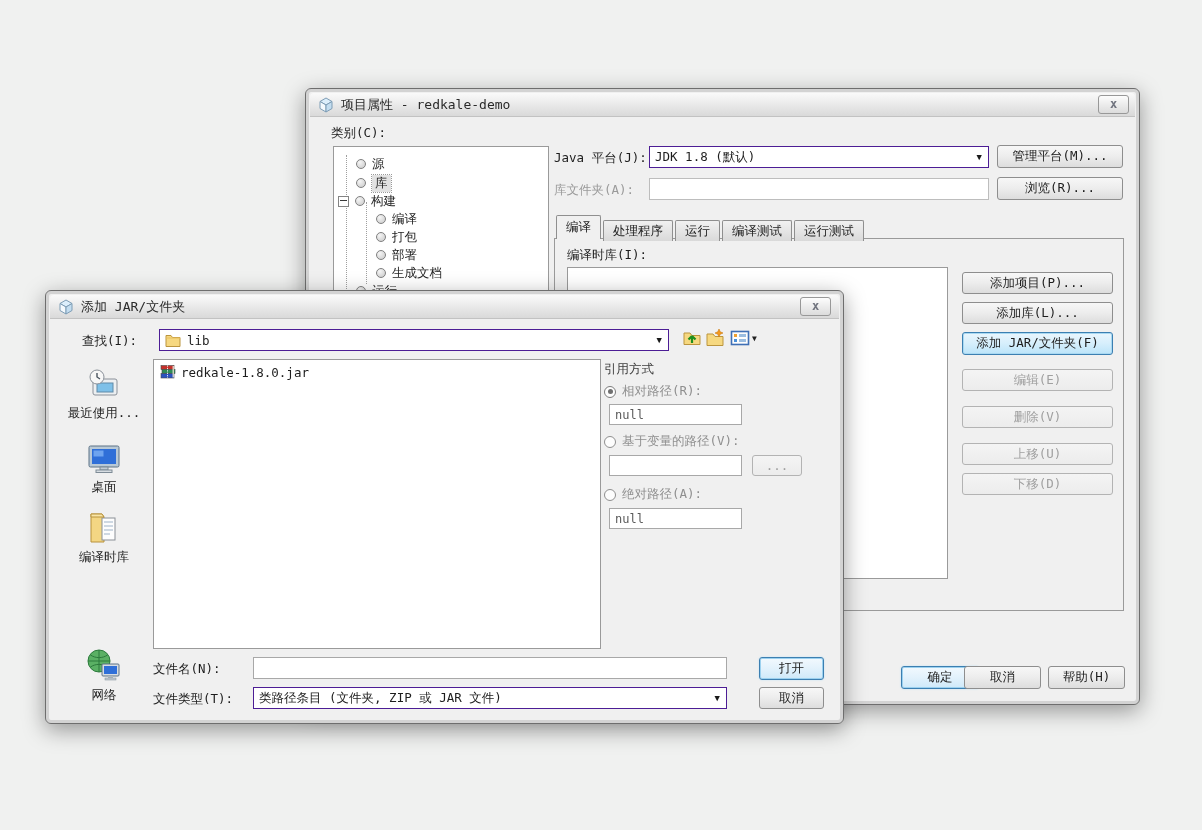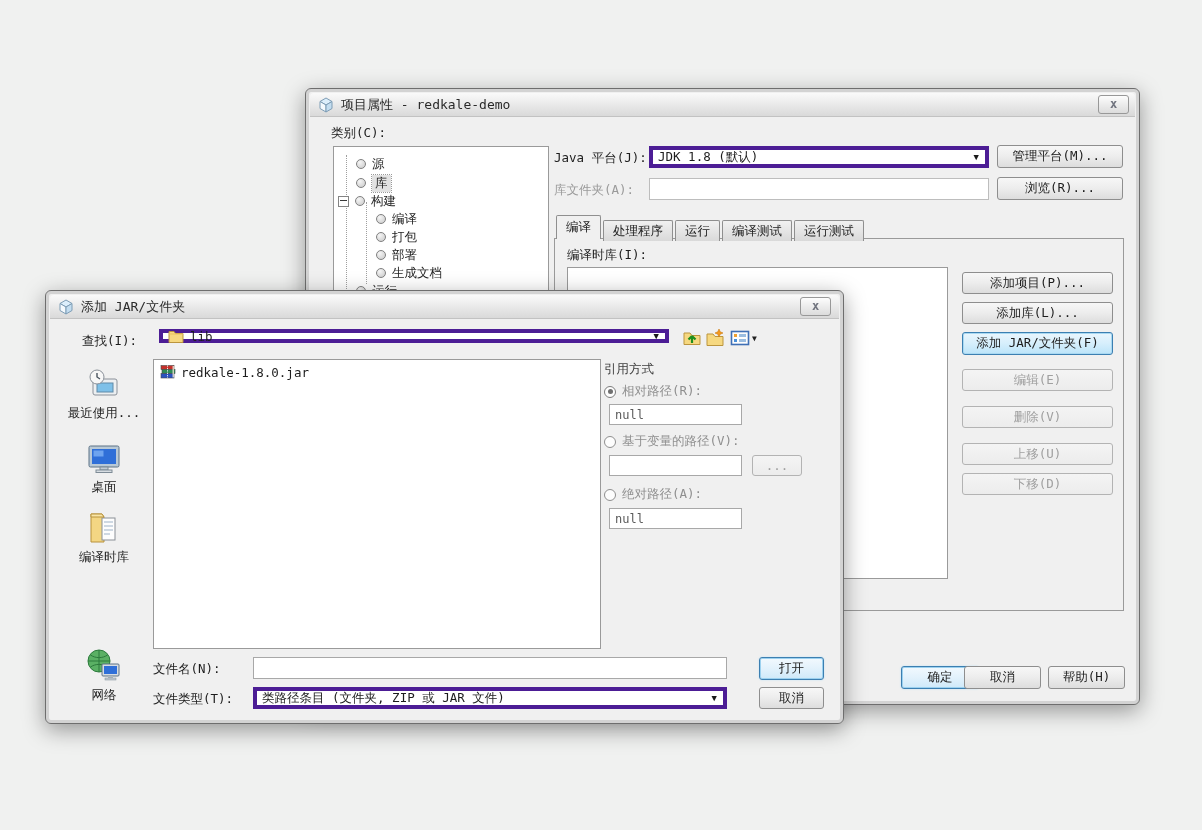--- a/index.html
+++ b/index.html
@@ -33,21 +33,21 @@
   .abs{position:absolute;box-sizing:border-box;}
   .lbl{white-space:nowrap;}
   .lbl.dim{color:#9a9a9a;}
   .panel-white{background:#fff;border:1px solid #9a9a9a;}
   .field{
     background:#fff;border:1px solid #a8a8a8;
     font-family:"DejaVu Sans Mono",monospace;font-size:12px;color:#4a4a4a;
     padding:2px 5px;box-sizing:border-box;outline:none;
   }
   .combo{
-    background:#fff;border:4px solid #4c1d95;display:flex;align-items:center;
+    background:#fff;border:1px solid #4c1d95;display:flex;align-items:center;
     padding:0 2px 0 5px;box-sizing:border-box;font-size:12.5px;
   }
   .combo .arrow{margin-left:auto;font-size:9px;color:#1a1a1a;padding:0 4px;}
   .btn{
     border:1px solid #8e8e8e;border-radius:3px;
     background:linear-gradient(#f7f7f7,#ededed 48%,#dddddd);
     text-align:center;font-size:12.5px;color:#1d1d1d;cursor:default;
     display:flex;align-items:center;justify-content:center;box-sizing:border-box;
   }
   .btn.default{
@@ -179,21 +179,21 @@
         <path d="M8 1 L14 4.5 L8 8 L2 4.5 Z" fill="#dceefb" stroke="#7d9cb5"></path>
         <path d="M2 4.5 L8 8 L8 15 L2 11.5 Z" fill="#f4f9fd" stroke="#7d9cb5"></path>
         <path d="M14 4.5 L8 8 L8 15 L14 11.5 Z" fill="#c3ddf0" stroke="#7d9cb5"></path>
       </svg>
     </span>
     <span class="titletext">添加 JAR/文件夹</span>
   </div>
   <div class="closebtn" style="right:12px;">x</div>
 
   <div class="abs lbl" style="left:36px;top:42px;">查找(I):</div>
-  <div class="abs combo" style="left:113px;top:38px;width:510px;height:14px;">
+  <div class="abs combo" style="left:113px;top:38px;width:510px;height:22px;">
     <span style="margin-right:6px;">
       <svg width="16" height="14" viewBox="0 0 16 14">
         <path d="M1 2.5h5l1.5 2H15v9H1z" fill="#f6d880" stroke="#bb953e"></path>
         <path d="M1 5h14" stroke="#e8bf5f"></path>
       </svg>
     </span>
     <span class="mono">lib</span>
     <span class="arrow">▼</span>
   </div>
   <span class="abs" style="left:636px;top:37px;">

